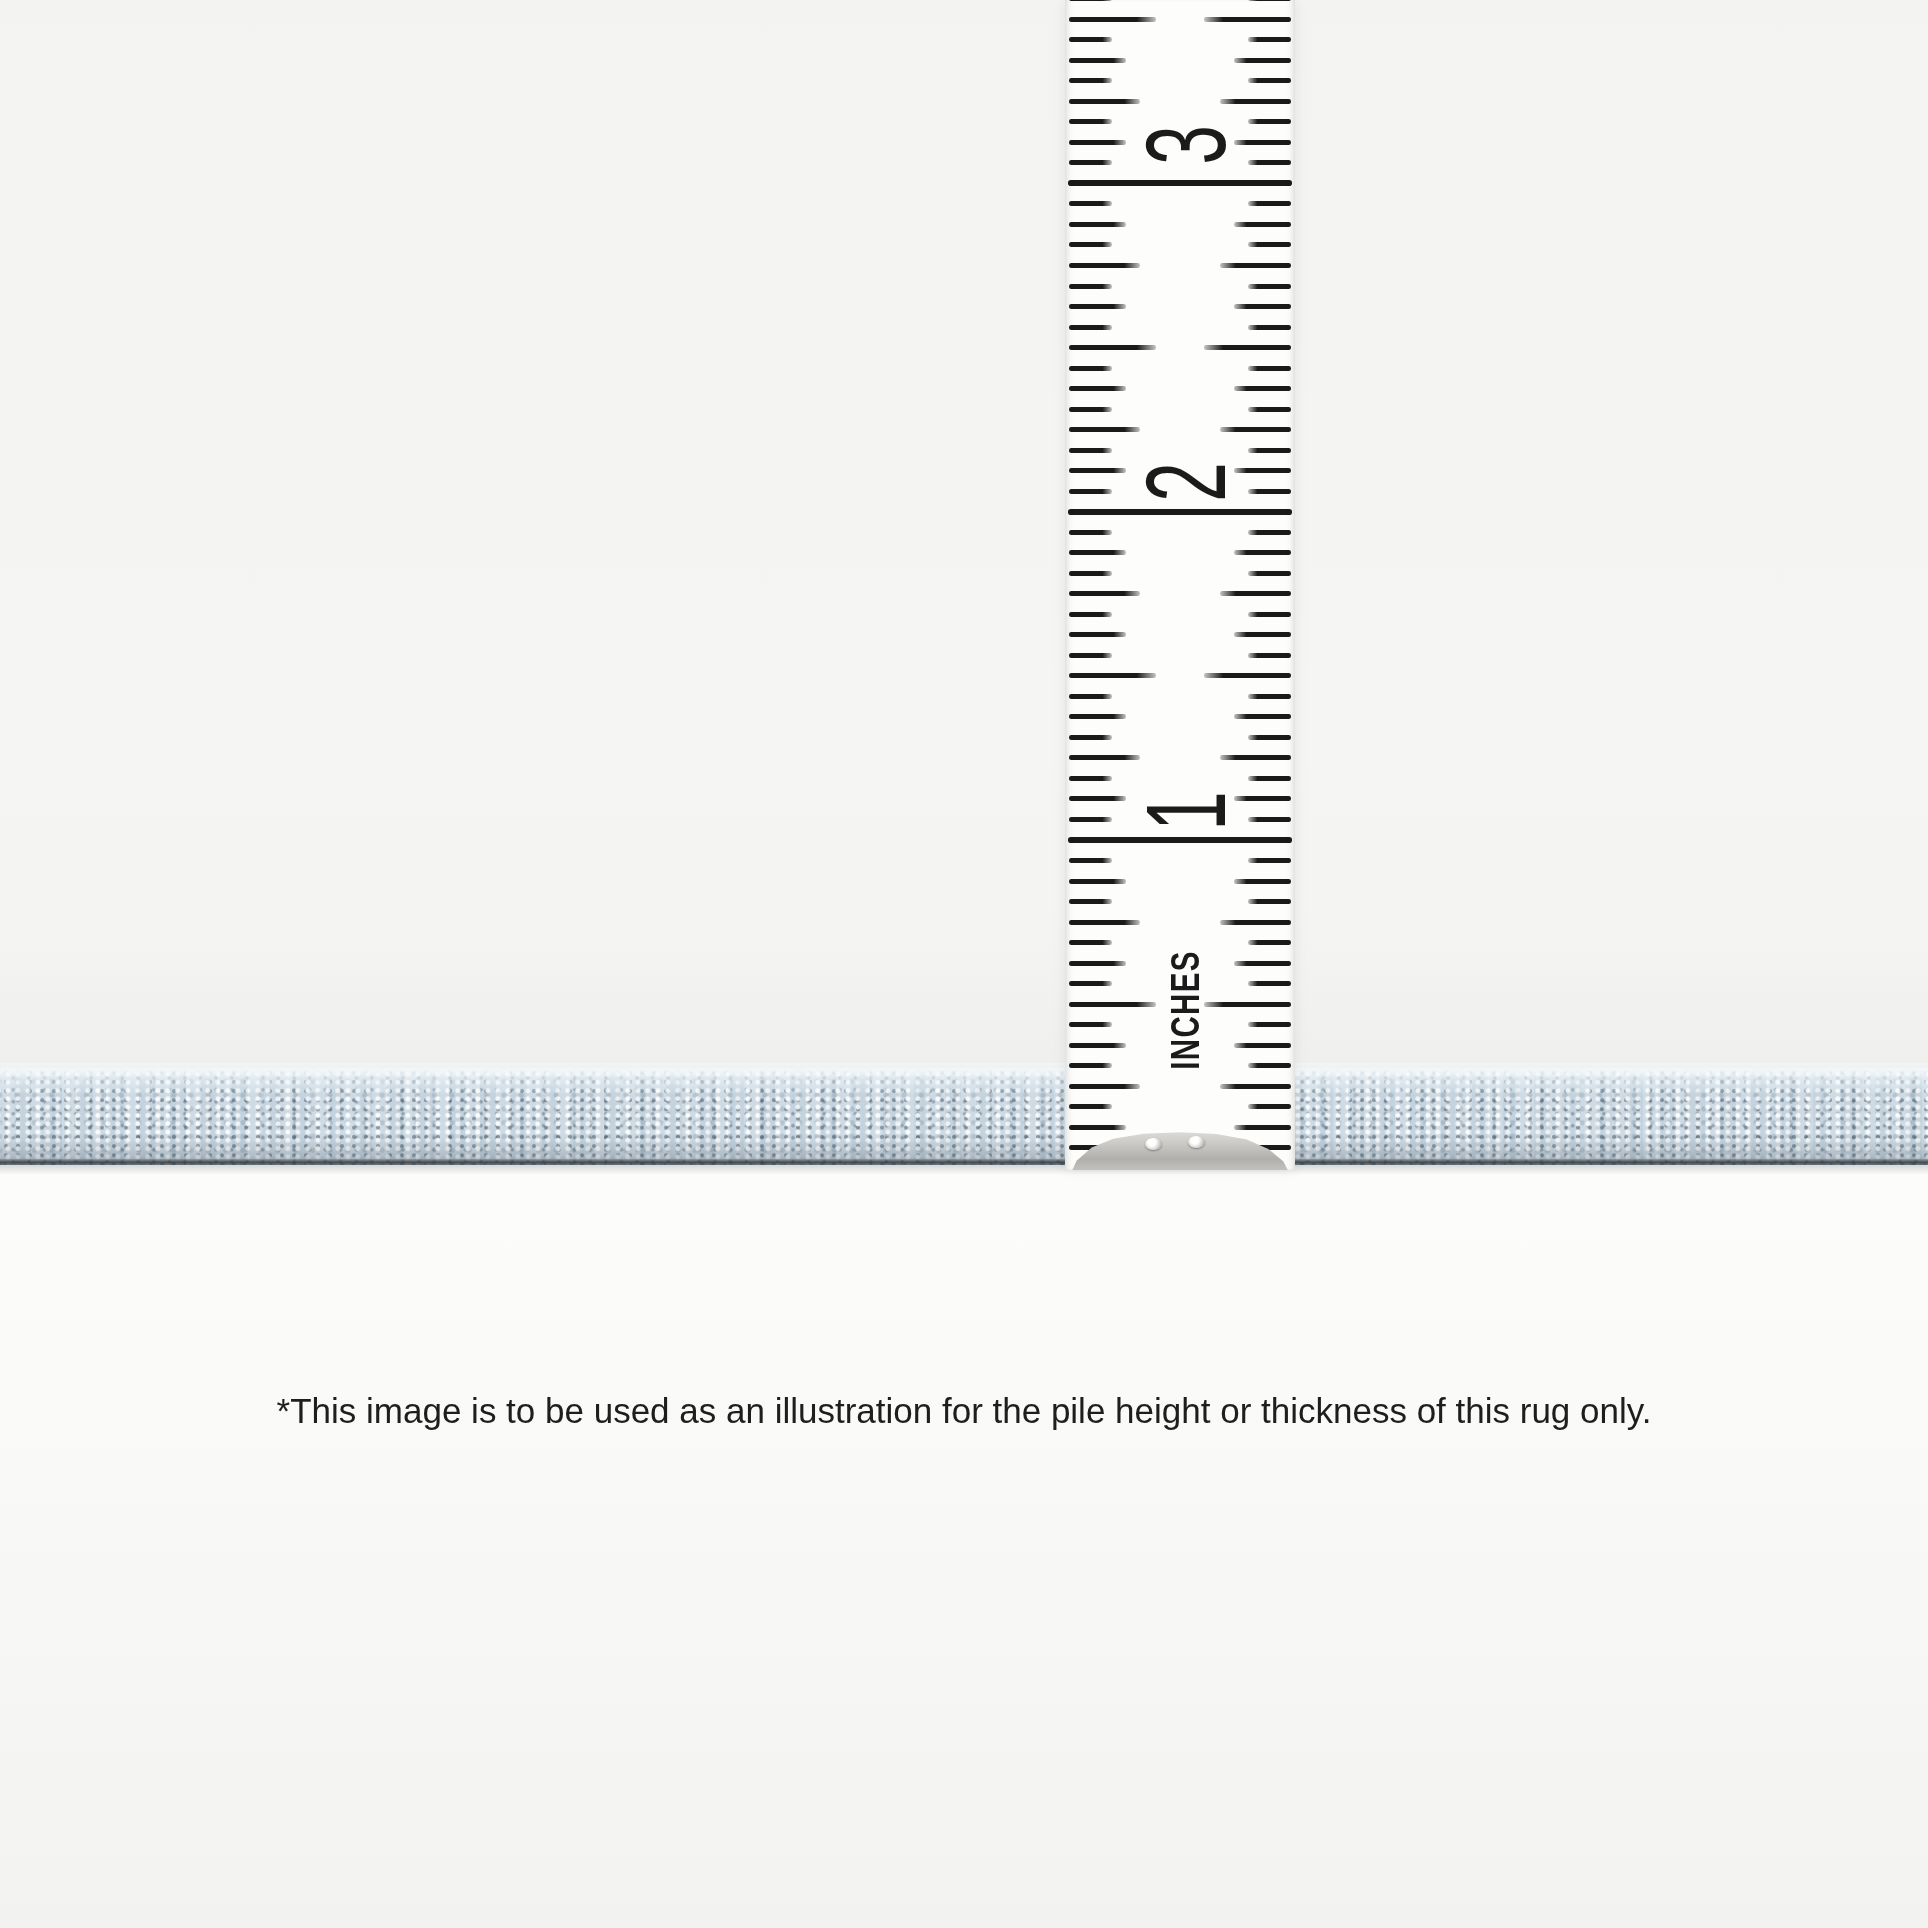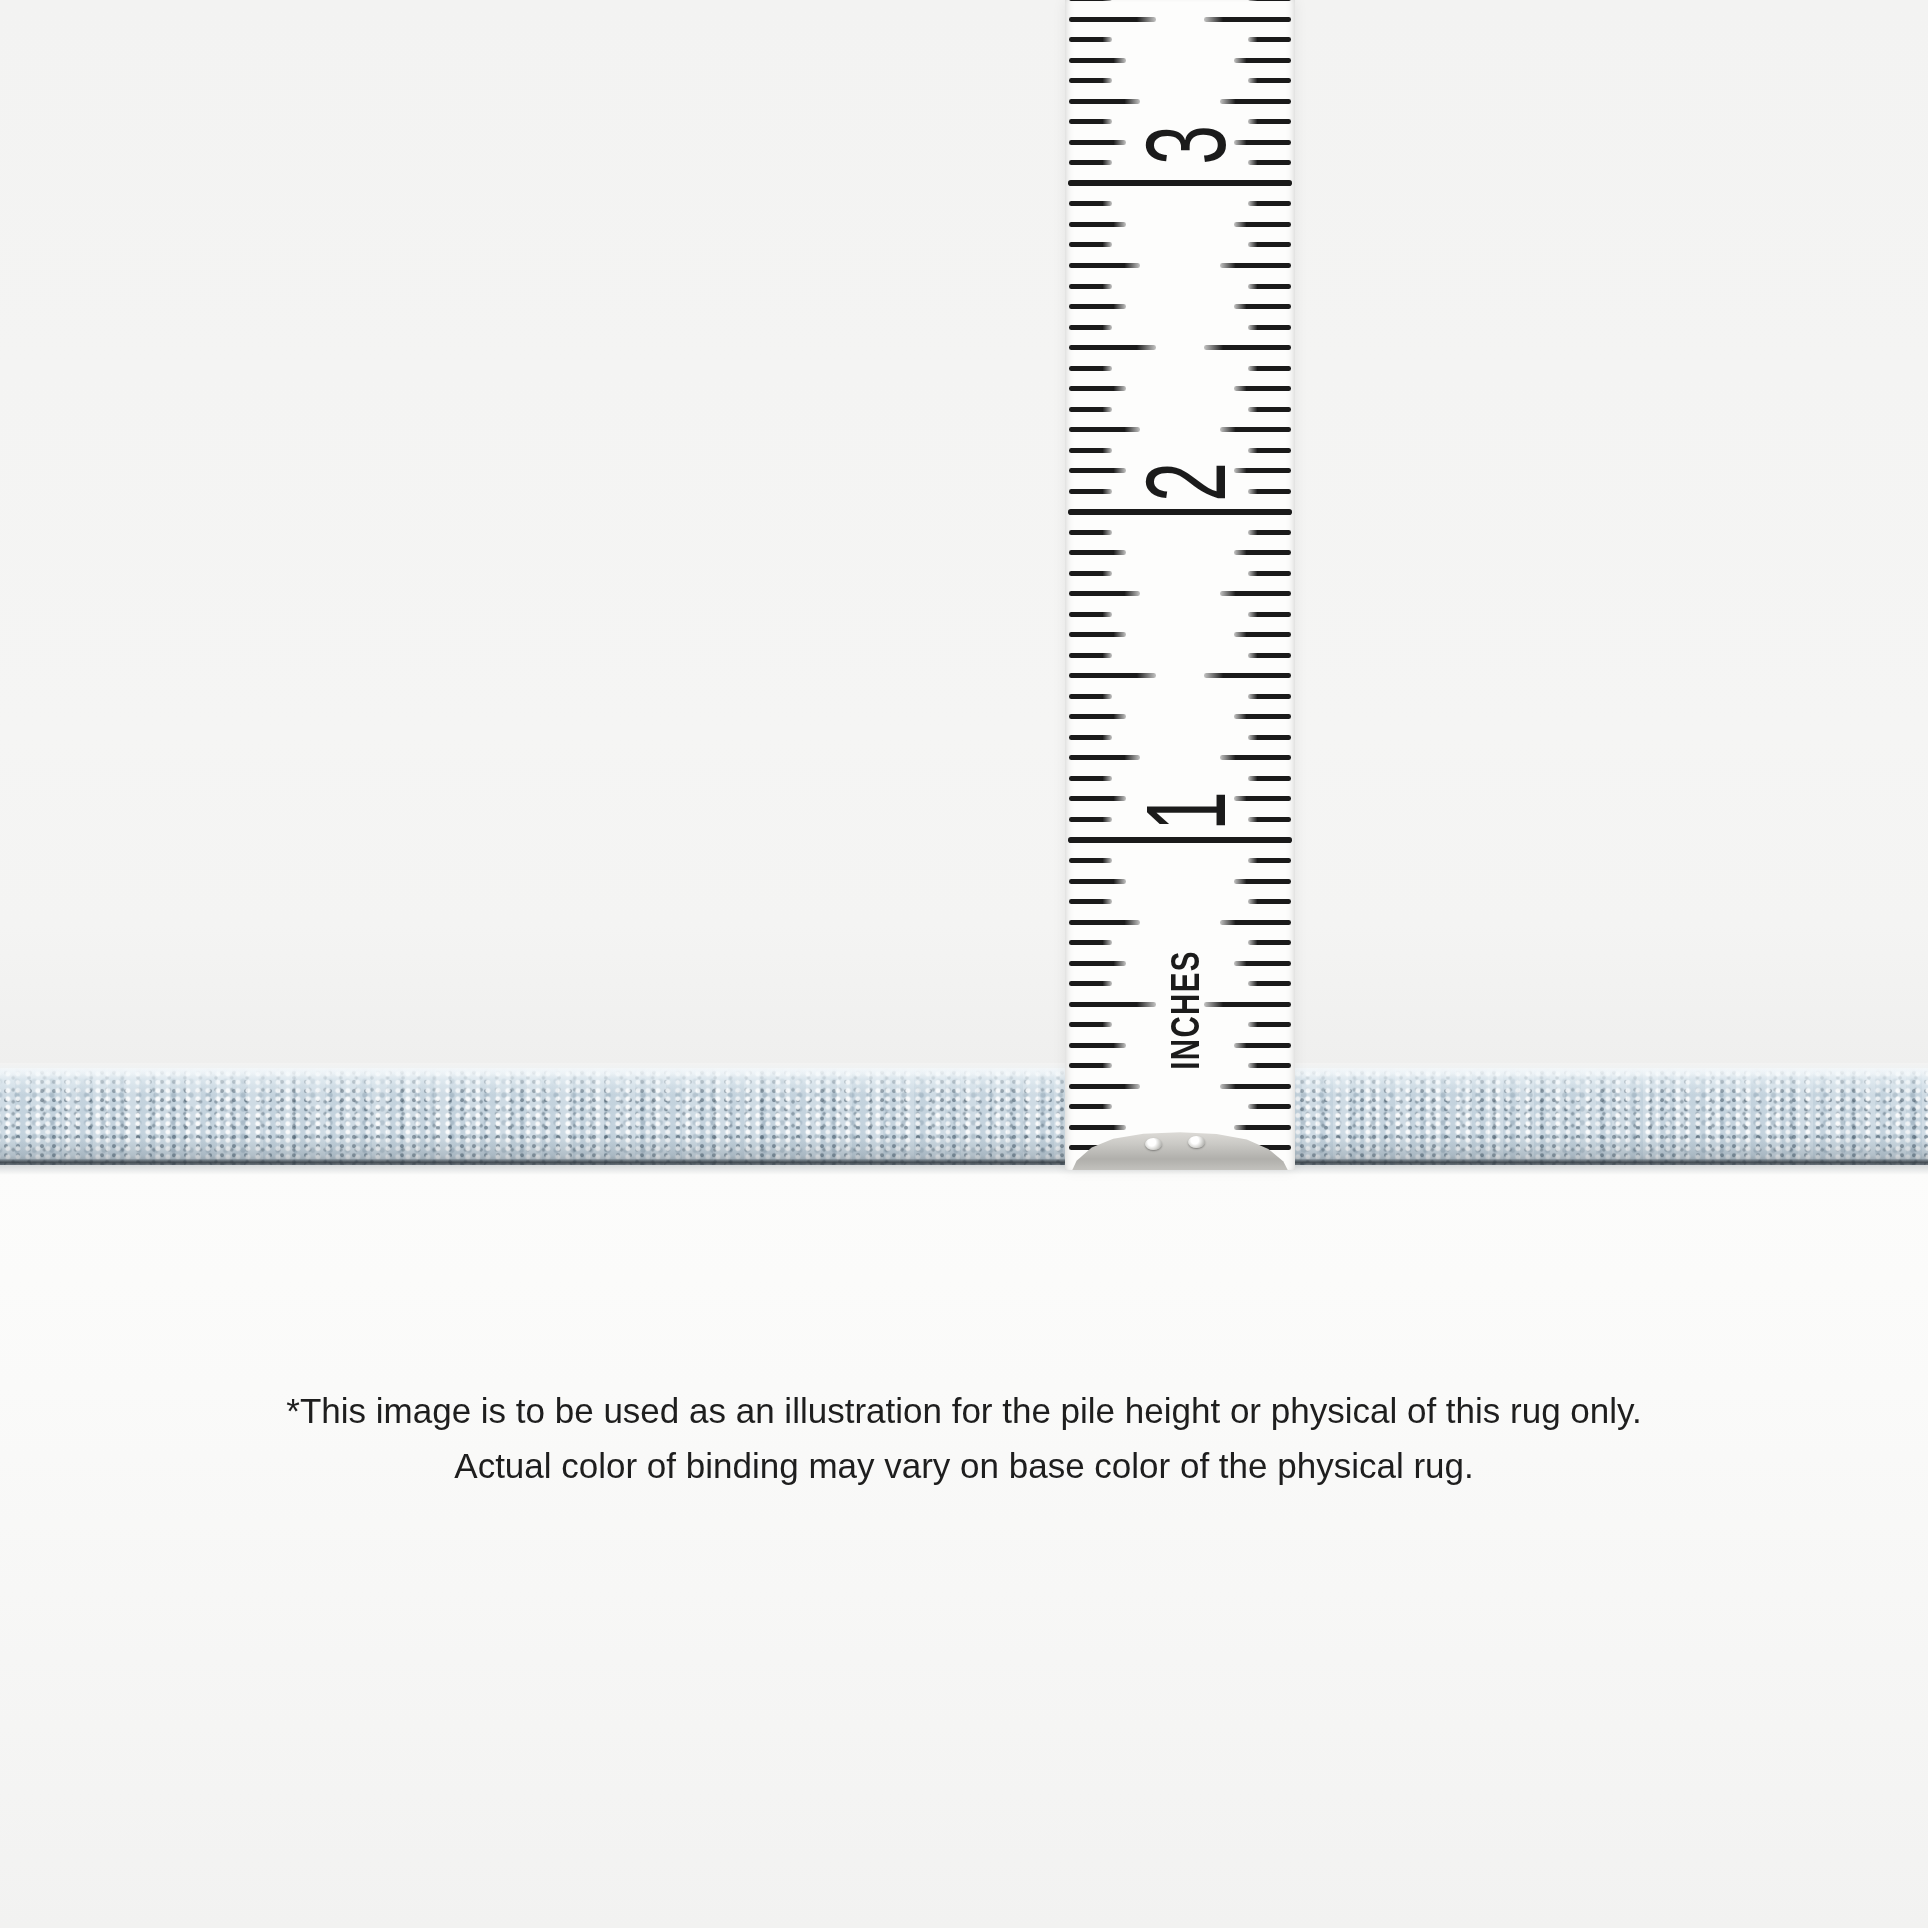--- a/index.html
+++ b/index.html
@@ -251,18 +251,17 @@
 
     <div class="unit-label">INCHES</div>
 
     <div class="metal-tip">
       <div class="rivet rivet-1"></div>
       <div class="rivet rivet-2"></div>
     </div>
   </div>
 
   <div class="caption">
-    <div>*This image is to be used as an illustration for the pile height or physical of this rug only.</div>
-    <div>Actual color of binding may vary on base color of the physical rug.</div>
+    <div>*This image is to be used as an illustration for the pile height or thickness of this rug only.</div>
   </div>
 
 </div>
 
 
 </body></html>

